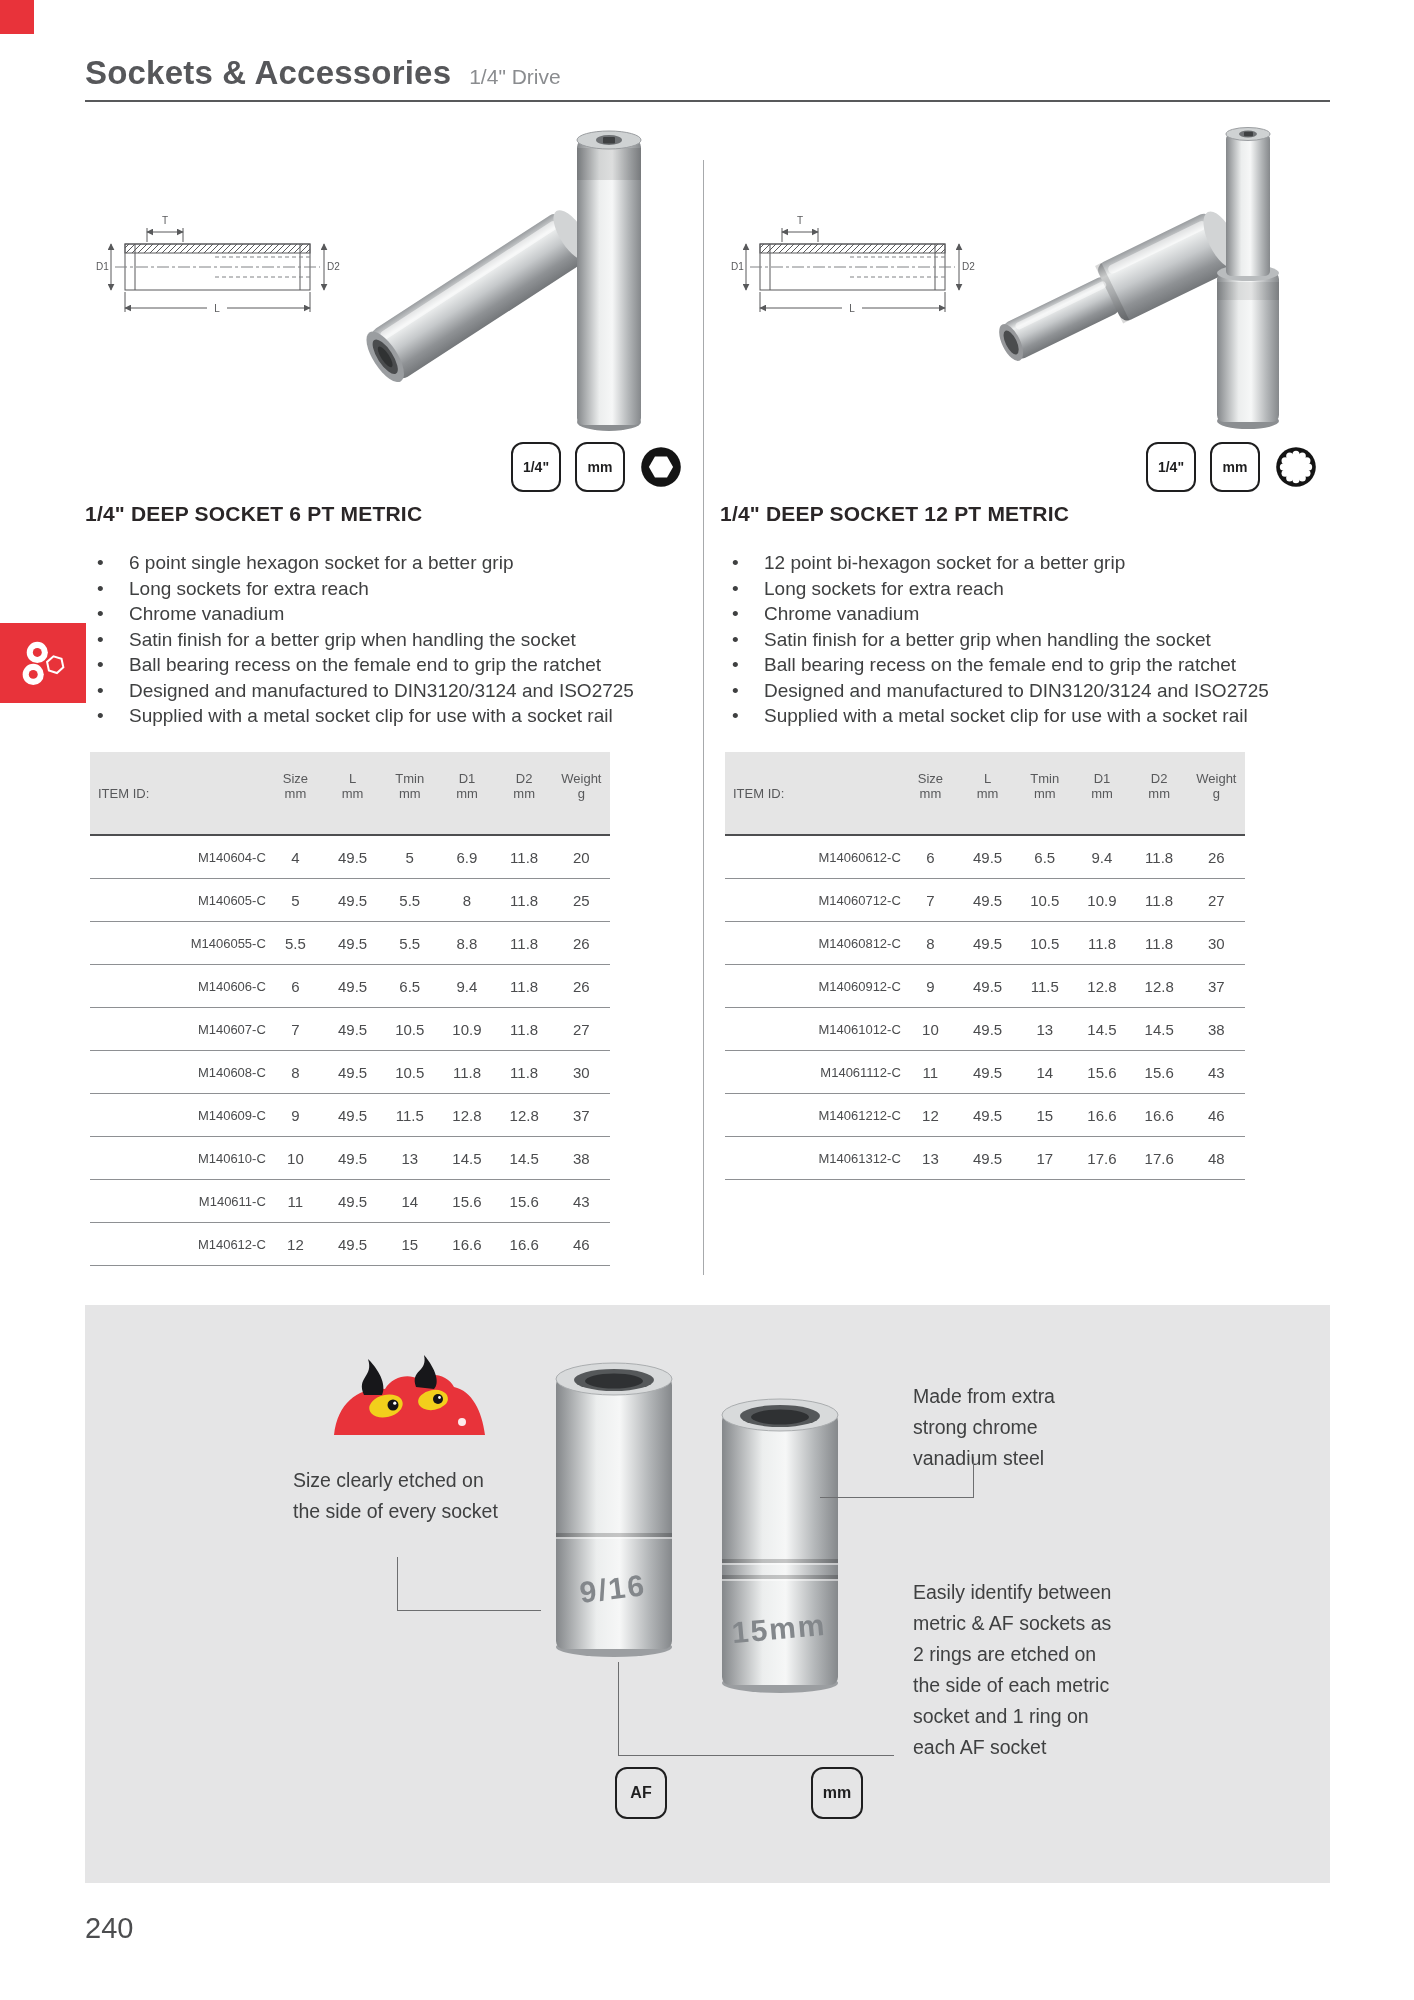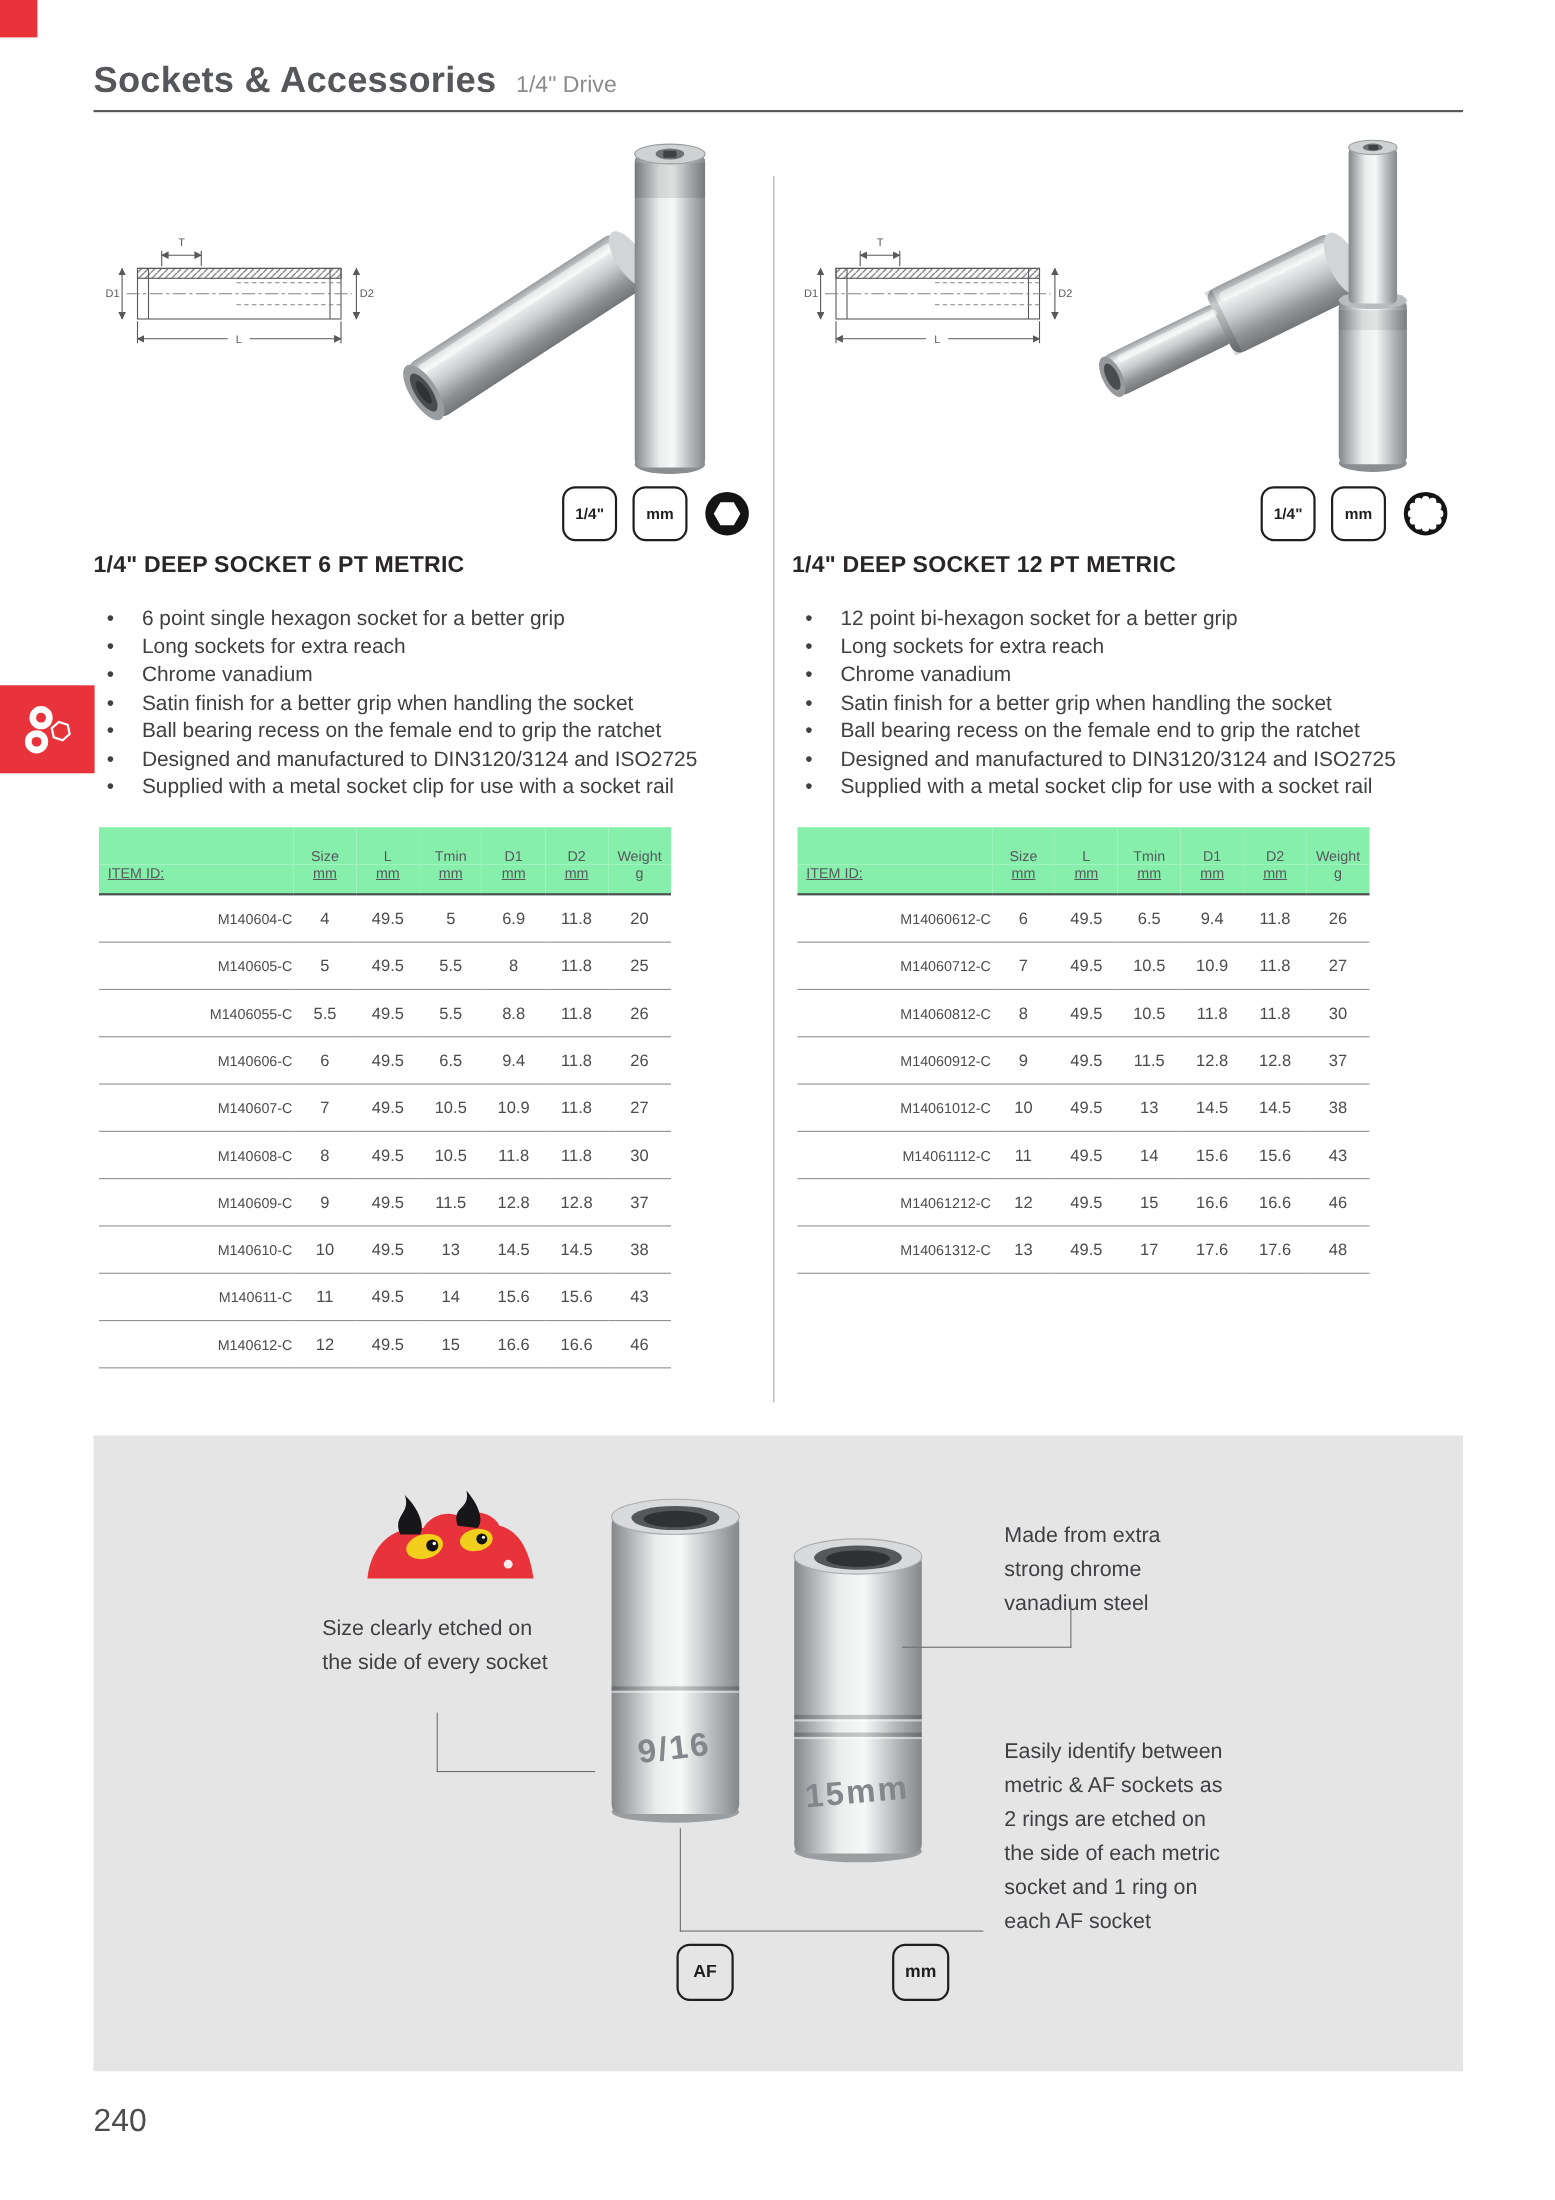--- a/index.html
+++ b/index.html
@@ -29,23 +29,23 @@
   .badge{width:46px;height:46px;border:2.5px solid #1e1e1f;border-radius:12px;background:#fff;
          display:flex;align-items:center;justify-content:center;font-weight:700;font-size:14px;color:#1e1e1f;}
 
   .prod-title{position:absolute;top:372px;left:0;margin:0;font-size:21px;font-weight:800;color:#2a2627;letter-spacing:.2px;}
 
   .features{position:absolute;top:420px;left:0;width:575px;margin:0;padding:0;list-style:none;}
   .features li{position:relative;padding-left:44px;font-size:19px;color:#3f4041;line-height:25.5px;}
   .features li::before{content:"•";position:absolute;left:12px;top:0;color:#3f4041;}
 
   .spec-table{position:absolute;top:622px;left:5px;width:520px;border-collapse:collapse;table-layout:fixed;}
-  .spec-table thead th{background:#86efac;font-weight:400;font-size:13px;color:#58595b;text-align:center;padding:0;}
+  .spec-table thead th{background:#e5e5e5;font-weight:400;font-size:13px;color:#58595b;text-align:center;padding:0;}
   .spec-table thead tr.l1 th{padding-top:12px;height:22px;vertical-align:bottom;}
-  .spec-table thead tr.l2 th{padding-bottom:2px;height:24px;vertical-align:top;border-bottom:2.5px solid #4d4e50;text-decoration:underline;}
+  .spec-table thead tr.l2 th{padding-bottom:24px;height:24px;vertical-align:top;border-bottom:2.5px solid #4d4e50;}
   .spec-table th.c-item{text-align:left;padding-left:8px;}
   .spec-table tbody td{font-size:15px;color:#4b4c4e;text-align:center;height:40px;border-bottom:1.5px solid #8e9093;}
   .spec-table tbody td:first-child{text-align:right;padding-left:8px;font-size:13px;}
 
   .bottom-panel{position:absolute;left:85px;top:1305px;width:1245px;height:578px;background:#e5e5e6;}
   .devil{position:absolute;left:245px;top:38px;}
   .panel-text{position:absolute;font-size:19.5px;color:#3f4041;line-height:31px;}
   .txt-size{left:208px;top:140px;width:218px;}
   .txt-material{left:828px;top:56px;width:190px;}
   .txt-identify{left:828px;top:252px;width:205px;}

